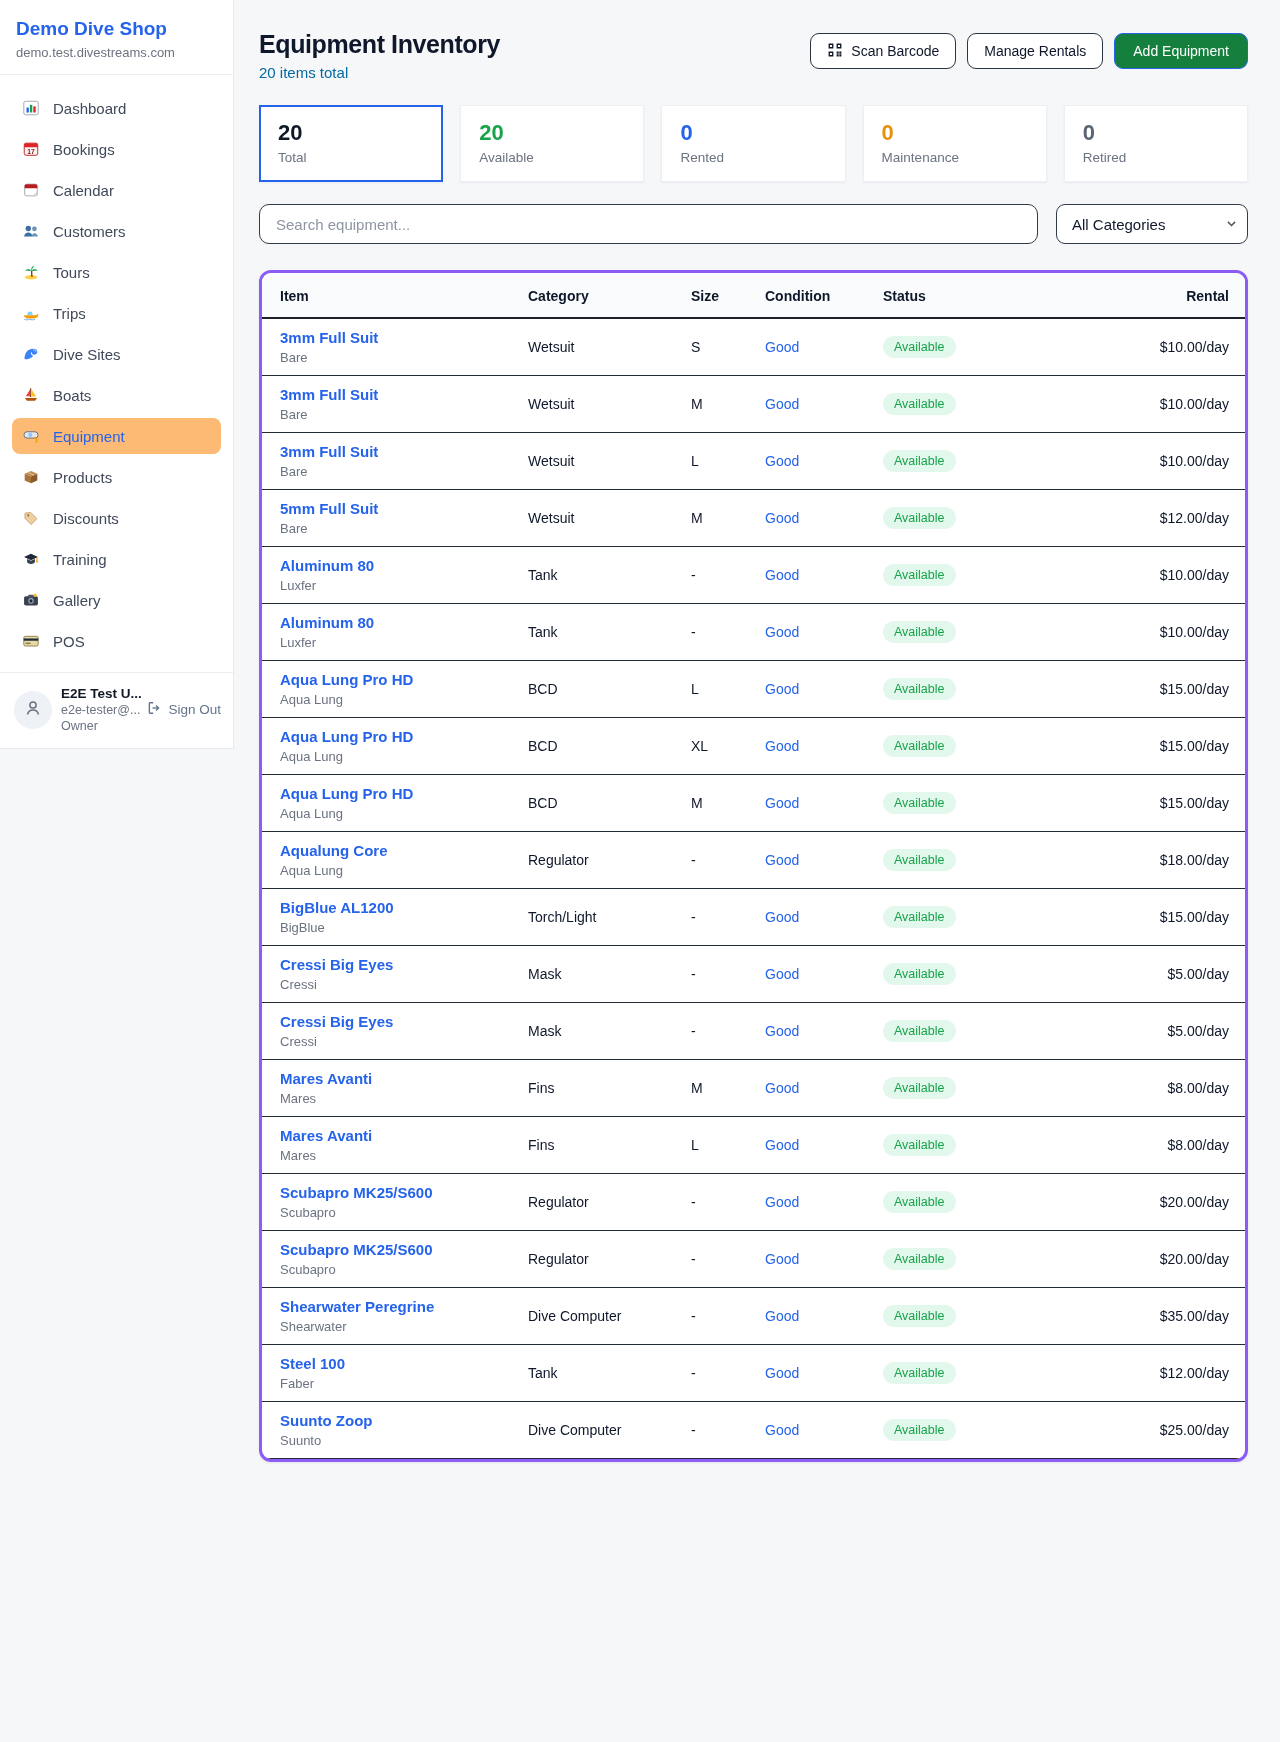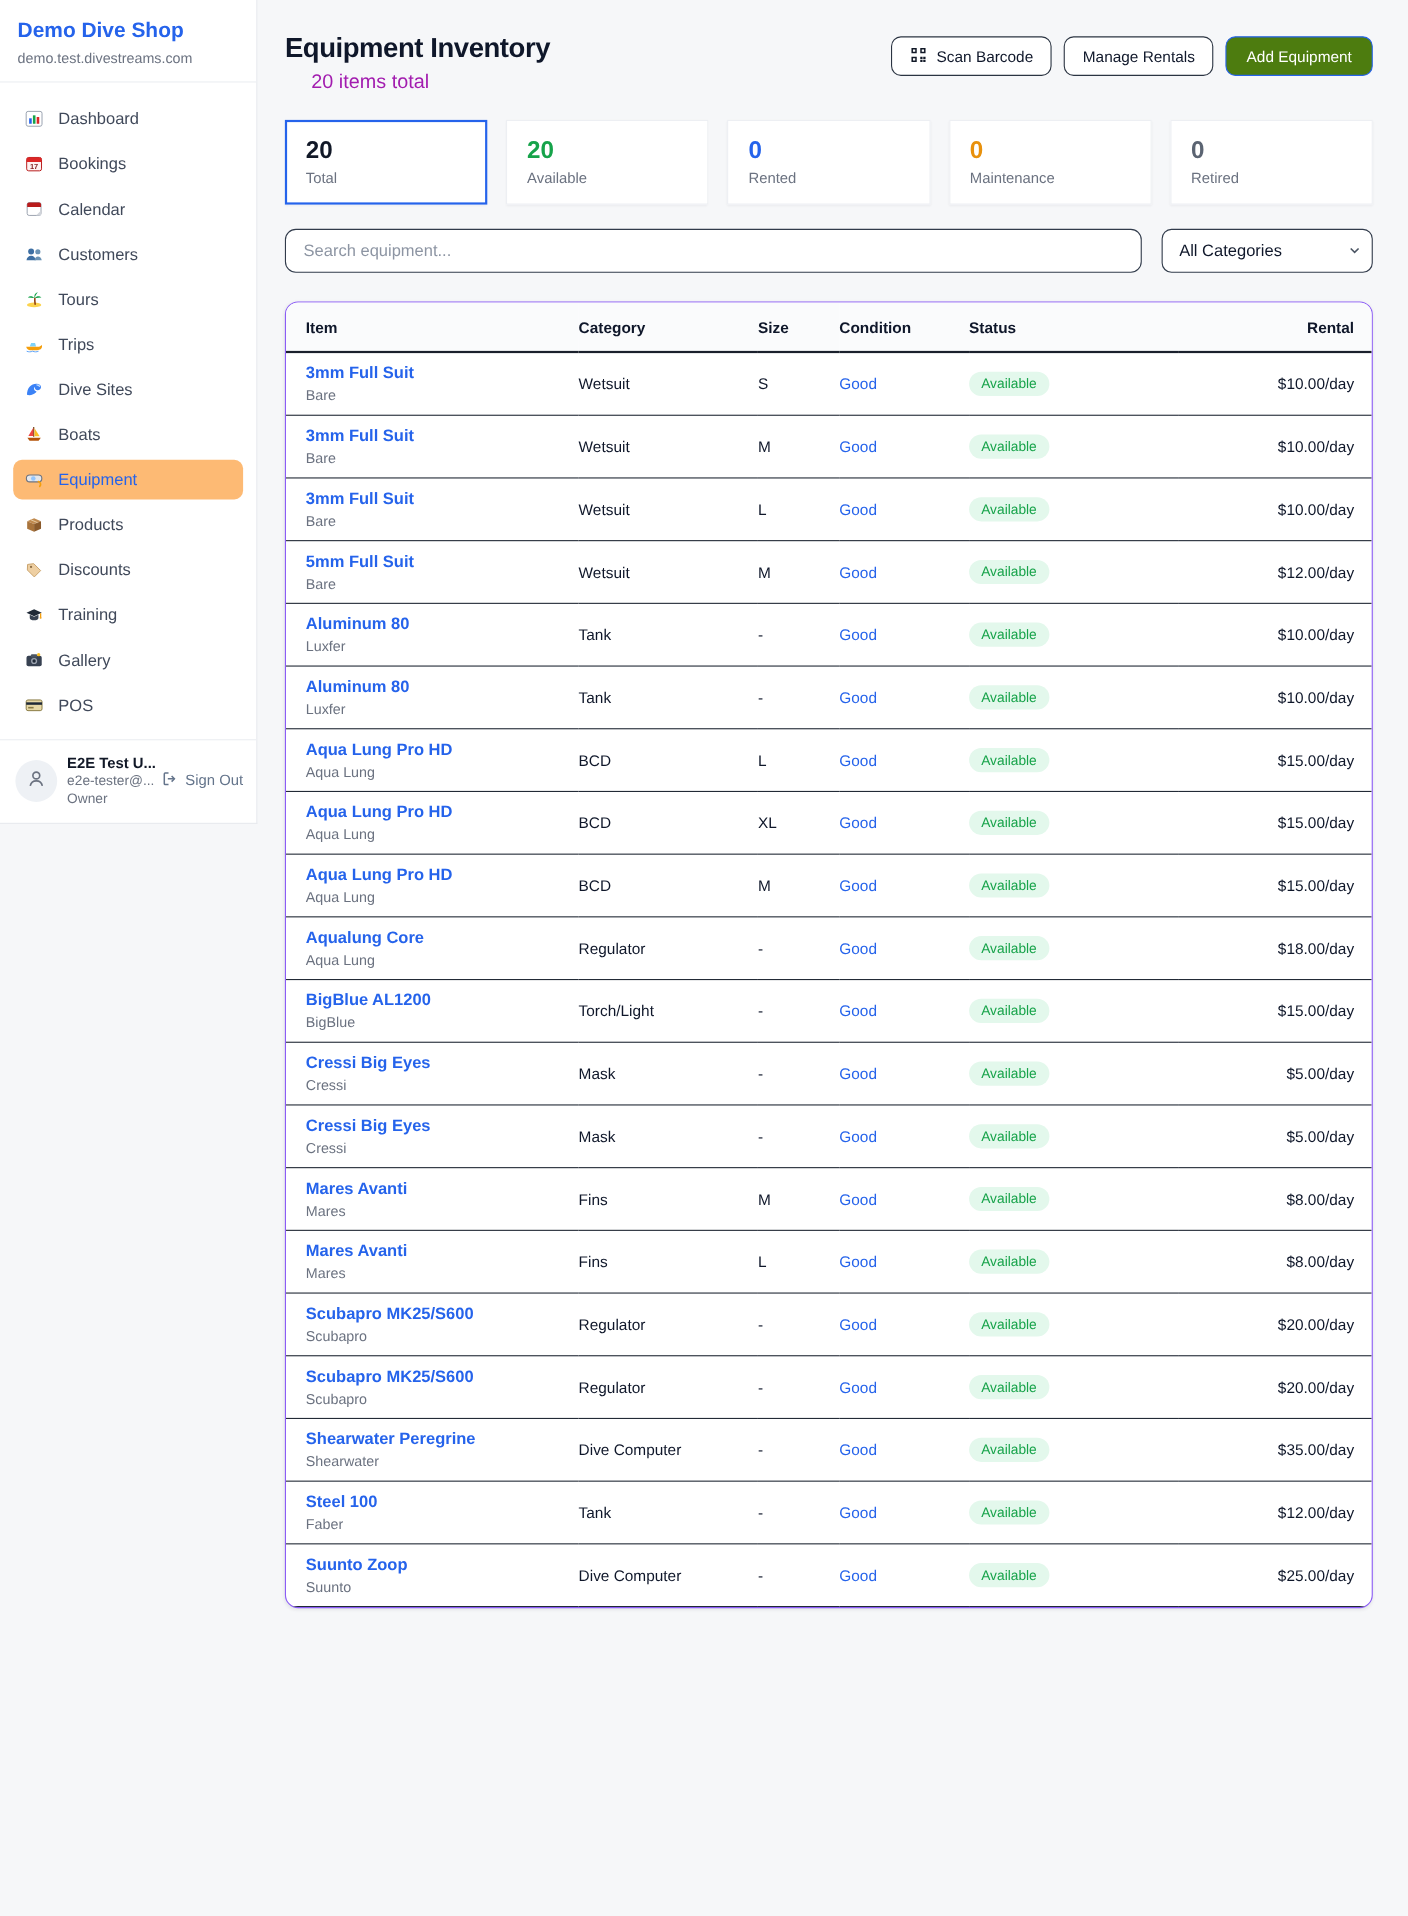--- a/index.html
+++ b/index.html
@@ -31,28 +31,28 @@
   .avatar { width:38px; height:38px; border-radius:50%; background:#eef1f5; display:flex; align-items:center; justify-content:center; flex:0 0 38px; }
   .user-info { flex:1; min-width:0; }
   .user-name { font-size:13.5px; font-weight:bold; color:#111827; white-space:nowrap; }
   .user-email { font-size:12.5px; color:#6b7280; margin-top:2px; white-space:nowrap; }
   .user-role { font-size:12.5px; color:#6b7280; margin-top:2px; }
   .signout { display:flex; align-items:center; gap:6px; background:none; border:none; color:#64748b; font-size:13.5px; font-family:inherit; cursor:pointer; padding:0; white-space:nowrap; }
   
   .main { margin-left:234px; padding:24px 32px 40px 25px; }
   .page-head { display:flex; justify-content:space-between; align-items:flex-start; }
   .page-title { font-size:25px; font-weight:bold; letter-spacing:-0.4px; margin:6px 0 5px; color:#0f172a; }
-  .page-sub { color:#a21caf; font-size:18px;margin-left:24px; }
+  .page-sub { color:#0369a1; font-size:15px; }
   .actions { display:flex; gap:11px; margin-top:9px; }
   .btn {
     height:36px; padding:0 16px; border-radius:9px; background:#fff;
     border:1px solid #2b3442; color:#0f172a; font-size:14px; font-family:inherit;
     display:inline-flex; align-items:center; gap:8px; cursor:pointer; white-space:nowrap;text-align:center;
   }
-  .btn-primary { background:#4d7c0f; border-color:#2563eb; color:#fff; font-weight:500; padding:0 18px; }
+  .btn-primary { background:#15803d; border-color:#2563eb; color:#fff; font-weight:500; padding:0 18px; }
   
   .stats { display:flex; gap:17px; margin-top:24px; }
   .stat {
     flex:1; background:#fff; border:1px solid #edeff3; border-radius:0;
     padding:14px 18px 16px; box-shadow:0 1px 2px rgba(16,24,40,.05); cursor:pointer;
   }
   .stat.selected { border:2px solid #2563eb; padding:13px 17px 15px; }
   .stat-value { font-size:22px; font-weight:bold; }
   .stat-label { font-size:13.5px; color:#6b7280; margin-top:4px; }
   
@@ -65,21 +65,21 @@
   .select-wrap { position:relative; width:192px;border-radius:18px; }
   .select {
     width:100%; height:40px; border:1px solid #313b4b; border-radius:9px; background:#fff;
     padding:0 30px 0 15px; font-size:15px; font-family:inherit; color:#0f172a;
     appearance:none; -webkit-appearance:none; cursor:pointer;
   }
   .select-caret { position:absolute; right:10px; top:13px; pointer-events:none; }
   
   .table-card {
     margin-top:26px; background:#fff; border-radius:12px; overflow:hidden;
-    border:1px solid #8b5cf6; box-shadow:0 1px 3px rgba(16,24,40,.08);
+    border:3px solid #8b5cf6; box-shadow:0 1px 3px rgba(16,24,40,.08);
   }
   table { width:100%; border-collapse:collapse; table-layout:fixed; }
   thead th {
     text-align:left; font-size:14px; font-weight:bold; color:#0f172a;
     background:#fafbfc; padding:15px 0 13px; border-bottom:2px solid #1a202c;
   }
   th.c-item, td.c-item { padding-left:18px; }
   th.c-rental, td.c-rental { text-align:right; padding-right:16px; }
   tbody td { border-bottom:1px solid #222a36; padding:10px 0; vertical-align:middle; }
   .item-name { color:#2563eb; font-weight:bold; font-size:15px; cursor:pointer; }

